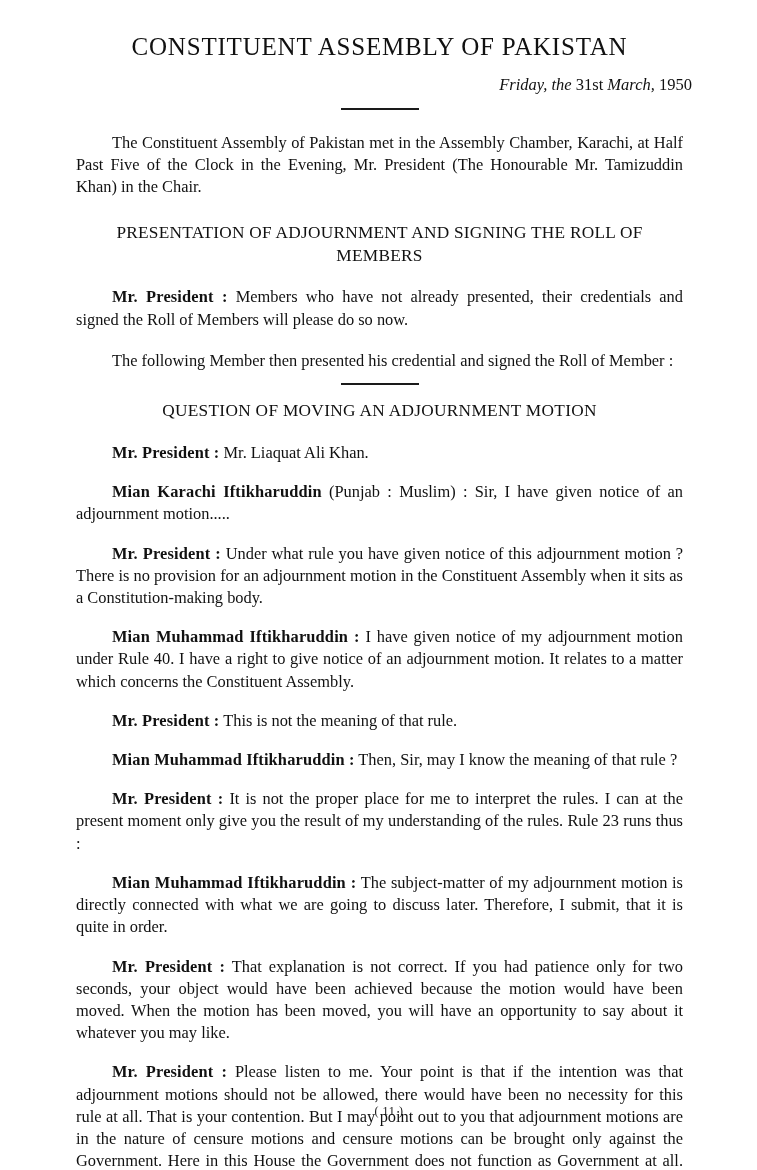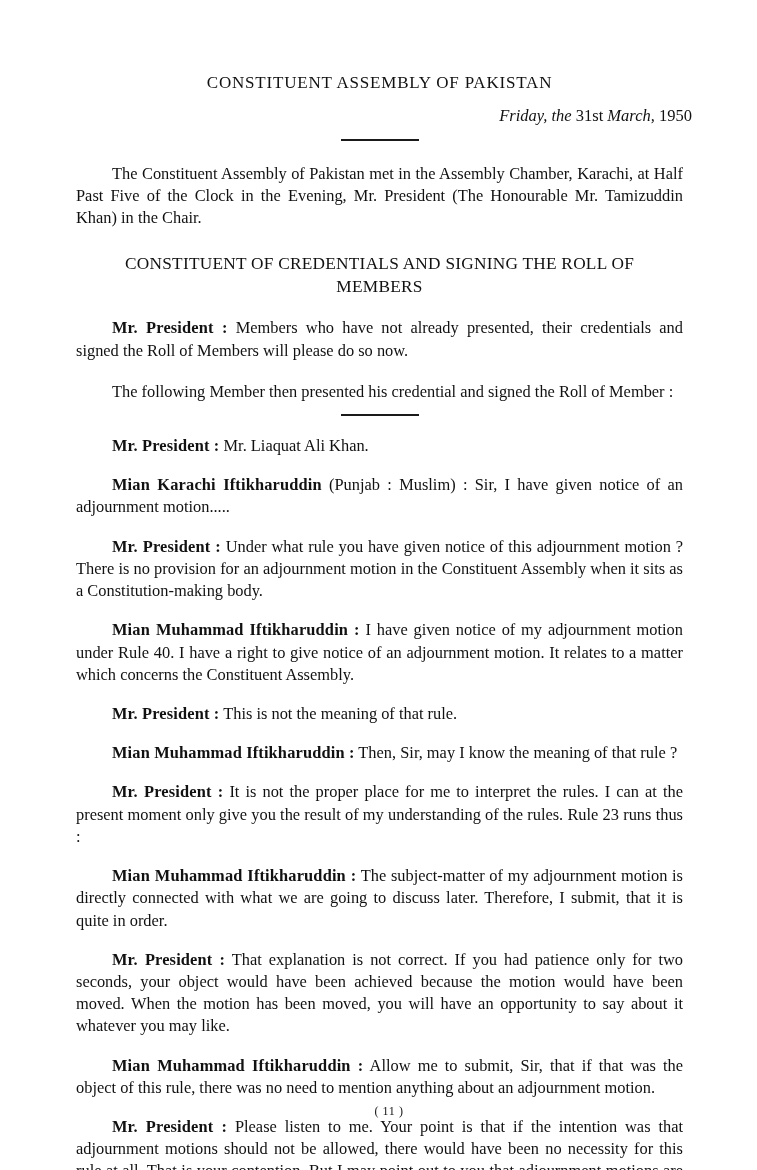--- a/index.html
+++ b/index.html
@@ -29,23 +29,23 @@
   .content {
     position: absolute;
     left: 67px;
     top: 0;
     width: 625px;
   }
 
   
   .doc-title {
     margin: 0;
-    padding-top: 72px;
+    padding-top: 31px;
     text-align: center;
-    font-size: 17px;
+    font-size: 25px;
     font-weight: normal;
     letter-spacing: 0.8px;
     line-height: 1.25;
     white-space: nowrap;
   }
 
   .doc-date {
     margin: 0;
     padding-top: 13px;
     text-align: right;
@@ -128,50 +128,50 @@
     <h1 class="doc-title">CONSTITUENT ASSEMBLY OF PAKISTAN</h1>
 
     <div class="doc-date">
       <span class="ital">Friday, the </span><span class="rom">31st </span><span class="ital">March,</span><span class="rom"> 1950</span>
     </div>
 
     <hr class="rule">
 
     <p class="body first">The Constituent Assembly of Pakistan met in the Assembly Chamber, Karachi, at Half Past Five of the Clock in the Evening, Mr. President (The Honourable Mr. Tamizuddin Khan) in the Chair.</p>
 
-    <h2 class="section-head">CONSTITUENT OF CREDENTIALS AND SIGNING THE ROLL OF</h2>
+    <h2 class="section-head">PRESENTATION OF ADJOURNMENT AND SIGNING THE ROLL OF</h2>
     <h2 class="section-head" style="padding-top:0">MEMBERS</h2>
 
     <p class="body"><span class="spk">Mr. President :</span><span> Members who have not already presented, their credentials and signed the Roll of Members will please do so now.</span></p>
 
     <p class="body">The following Member then presented his credential and signed the Roll of Member :</p>
 
 
     <hr class="rule r2">
 
+    <h2 class="section-head sh2">QUESTION OF MOVING AN ADJOURNMENT MOTION</h2>
 
     <p class="body"><span class="spk">Mr. President :</span><span> Mr. Liaquat Ali Khan.</span></p>
 
     <p class="body tight"><span class="spk">Mian Karachi Iftikharuddin</span><span> (Punjab : Muslim) : Sir, I have given notice of an adjournment motion.....</span></p>
 
     <p class="body tight"><span class="spk">Mr. President :</span><span> Under what rule you have given notice of this adjournment motion ?  There is no provision for an adjournment motion in the Constituent Assembly when it sits as a Constitution-making body.</span></p>
 
     <p class="body tight"><span class="spk">Mian Muhammad Iftikharuddin :</span><span> I have given notice of my adjournment motion under Rule 40.  I have a right to give notice of an adjournment motion.  It relates to a matter which concerns the Constituent Assembly.</span></p>
 
     <p class="body tight"><span class="spk">Mr. President :</span><span> This is not the meaning of that rule.</span></p>
 
     <p class="body tight"><span class="spk">Mian Muhammad Iftikharuddin :</span><span> Then, Sir, may I know the meaning of that rule ?</span></p>
 
     <p class="body tight"><span class="spk">Mr. President :</span><span> It is not the proper place for me to interpret the rules.  I can at the present moment only give you the result of my understanding of the rules.  Rule 23 runs thus :</span></p>
 
 
     <p class="body tight"><span class="spk">Mian Muhammad Iftikharuddin :</span><span> The subject-matter of my adjournment motion is directly connected with what we are going to discuss later. Therefore, I submit, that it is quite in order.</span></p>
 
     <p class="body tight"><span class="spk">Mr. President :</span><span> That explanation is not correct.  If you had patience only for two seconds, your object would have been achieved because the motion would have been moved.  When the motion has been moved, you will have an opportunity to say about it whatever you may like.</span></p>
 
-    <p class="body tight"><span class="spk">Mian Muhammad Iftikharuddin :</span><span> Allow me to submit, Sir, that if that was the object of this rule, there was no need to mention anything about an adjournment motion.</span></p>
 
     <p class="body tight"><span class="spk">Mr. President :</span><span> Please listen to me.  Your point is that if the intention was that adjournment motions should not be allowed, there would have been no necessity for this rule at all.  That is your contention.  But I may point out to you that adjournment motions are in the nature of censure motions and censure motions can be brought only against the Government.  Here in this House the Government does not function as Government at all.  All the members have equal rights here ; no member functions as a representative of the Government.  Therefore, there is no</span></p>
 
   </div>
 
   <div class="pageno">( 11 )</div>
 </div>
 
 </body></html>

